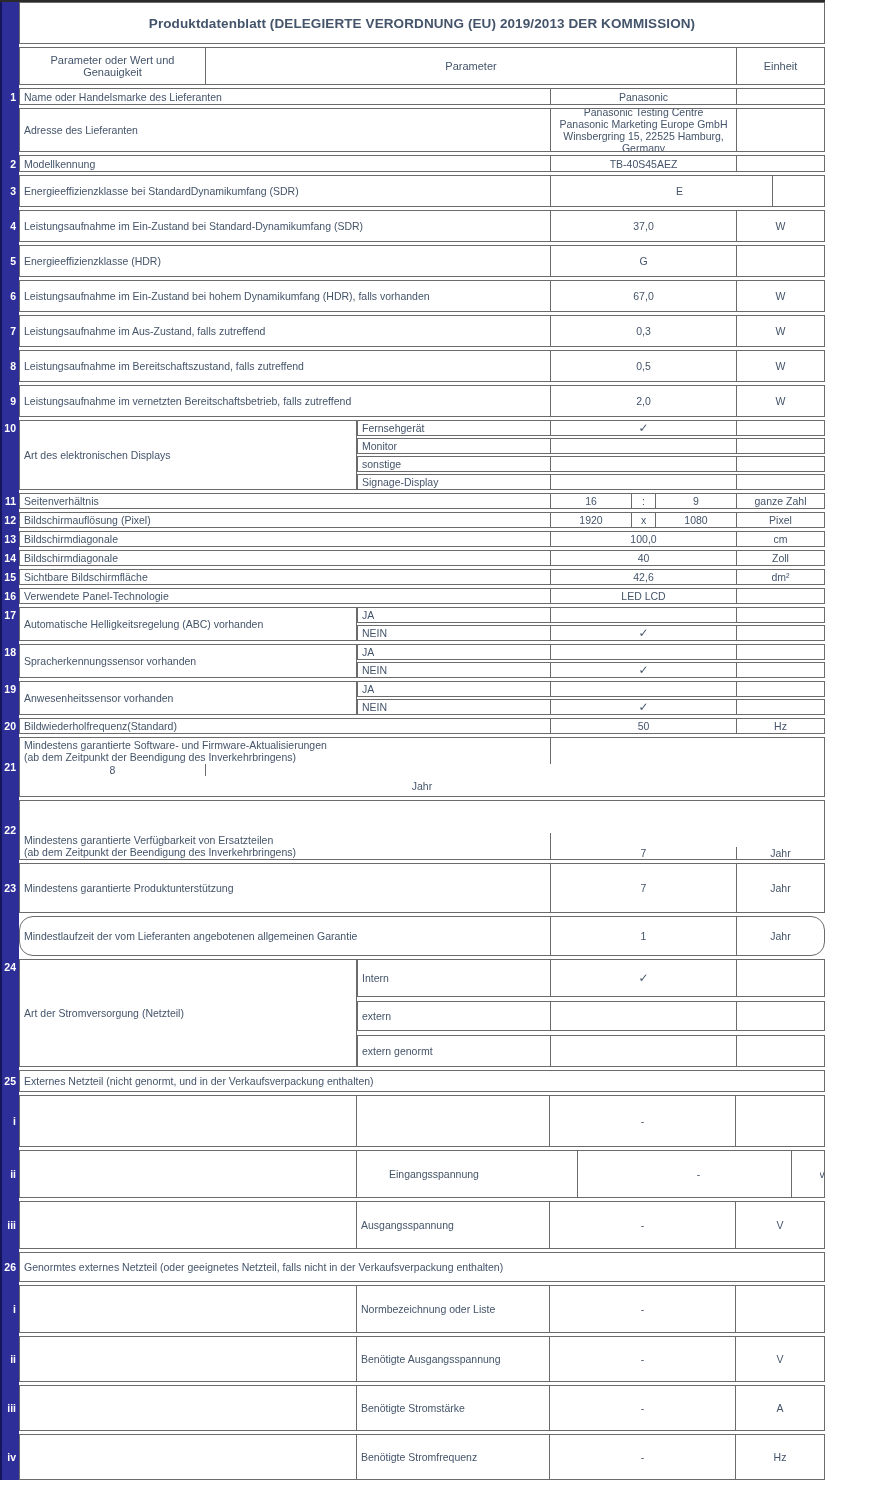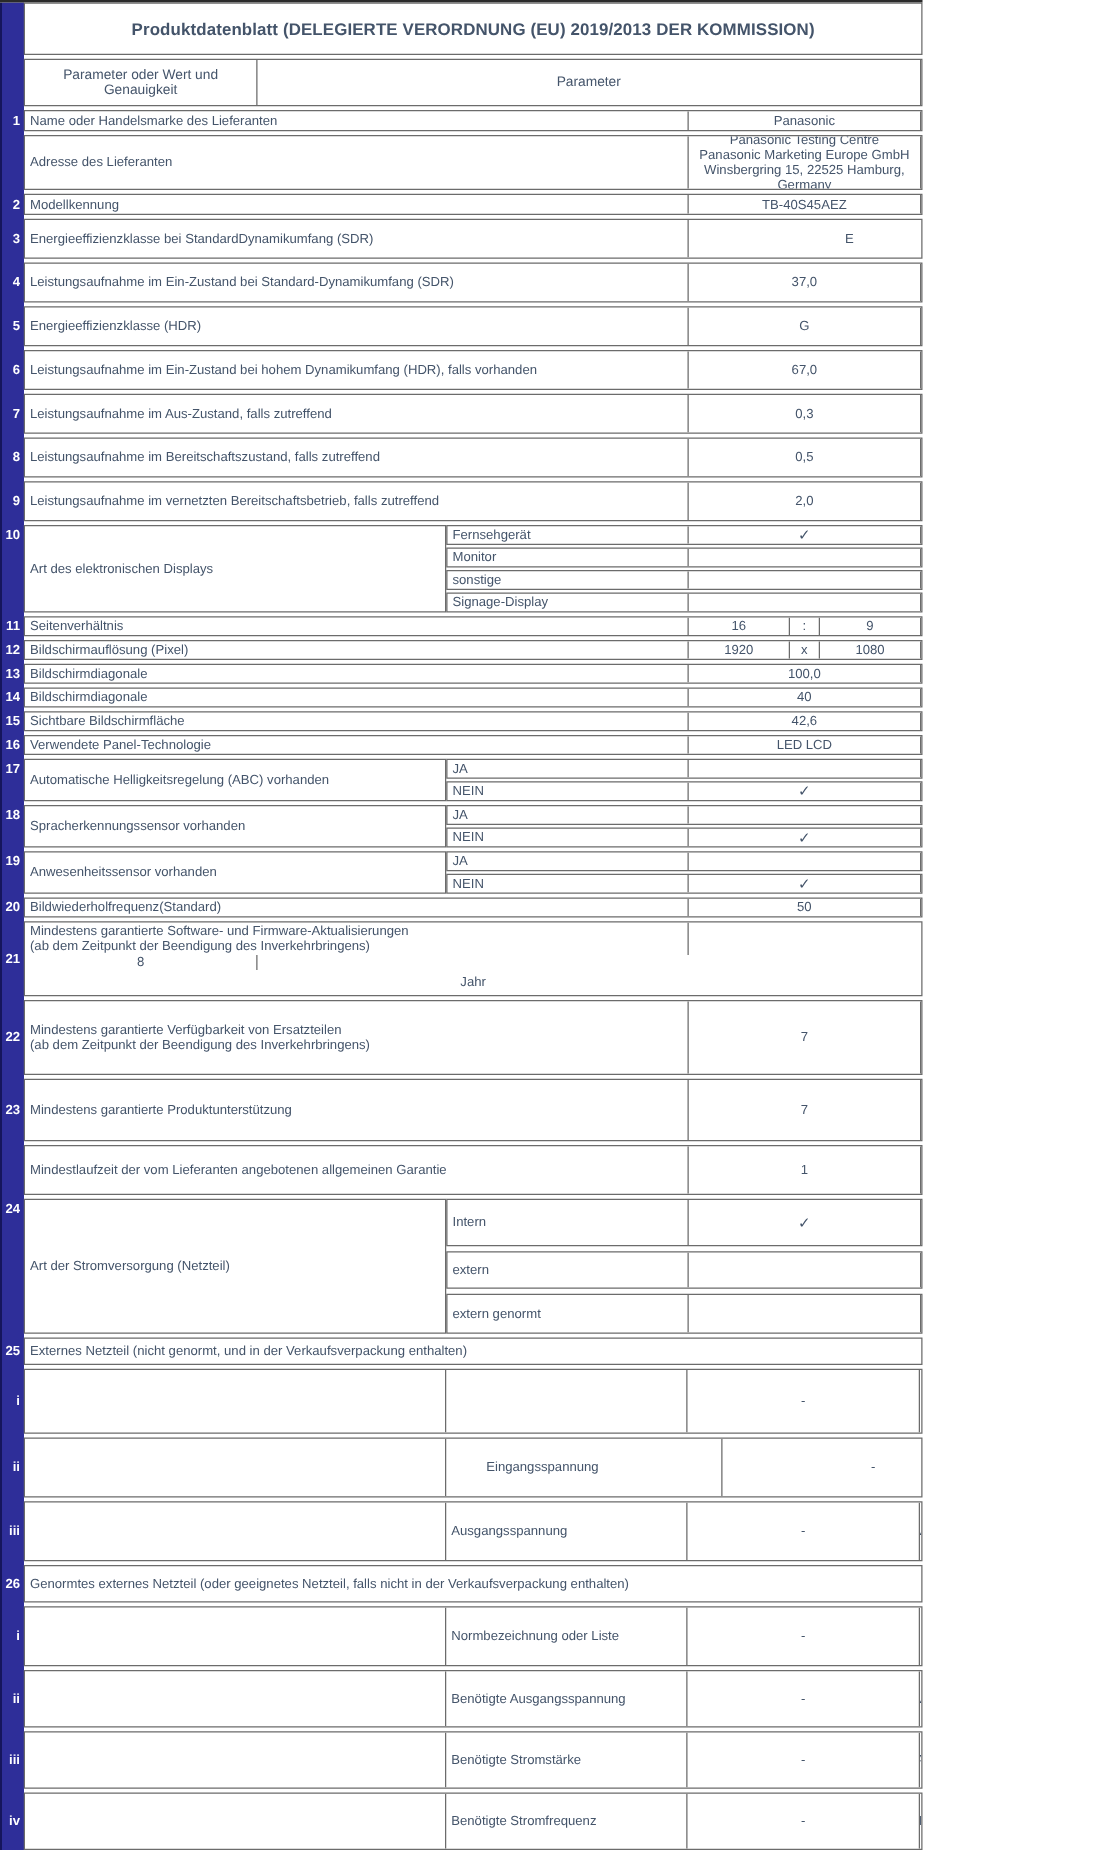--- a/index.html
+++ b/index.html
@@ -10,21 +10,21 @@
   }
   *{ box-sizing:border-box; }
   html,body{ margin:0; padding:0; }
   body{
     width:881px; height:1500px; overflow:hidden;
     background:#ffffff;
     font-family:"Liberation Sans","DejaVu Sans",sans-serif;
     color:var(--text);
   }
   .sheet{
-    width:738px;
+    width:825px;
     display:flex; flex-direction:column; gap:3px;
     border-top:2px solid #2a2a2a;
     background:linear-gradient(to right,
       var(--bar-edge) 0, var(--bar-edge) 2px,
       var(--bar) 2px, var(--bar) 19px,
       transparent 19px);
   }
   .row{ display:flex; align-items:stretch; }
   .num{
     width:19px; flex:none;
@@ -331,42 +331,42 @@
             <div>Mindestens garantierte Software- und Firmware-Aktualisierungen</div>
             <div>(ab dem Zeitpunkt der Beendigung des Inverkehrbringens)</div>
           </div>
         </div>
         <div class="cell c-value">8</div>
         <div class="cell c-unit">Jahr</div>
       </div>
     </div>
     <div class="row">
       <div class="num">22</div>
-      <div class="box" style="height: 60px;">
+      <div class="box" style="height: 60px; align-items: flex-end;">
         <div class="cell c-label">
           <div class="lines">
             <div>Mindestens garantierte Verfügbarkeit von Ersatzteilen</div>
             <div>(ab dem Zeitpunkt der Beendigung des Inverkehrbringens)</div>
           </div>
         </div>
         <div class="cell c-value">7</div>
         <div class="cell c-unit">Jahr</div>
       </div>
     </div>
     <div class="row">
       <div class="num">23</div>
       <div class="box" style="height: 50px;">
         <div class="cell c-label">Mindestens garantierte Produktunterstützung</div>
         <div class="cell c-value">7</div>
         <div class="cell c-unit">Jahr</div>
       </div>
     </div>
     <div class="row">
       <div class="num"></div>
-      <div class="box" style="height: 40px;">
+      <div class="box" style="height: 40px; border-radius: 14px;">
         <div class="cell c-label">Mindestlaufzeit der vom Lieferanten angebotenen allgemeinen Garantie</div>
         <div class="cell c-value">1</div>
         <div class="cell c-unit">Jahr</div>
       </div>
     </div>
     <div class="row top">
       <div class="num">24</div>
       <div class="gwrap">
         <div class="gleft">Art der Stromversorgung (Netzteil)</div>
         <div class="gright" style="gap: 4px;">

